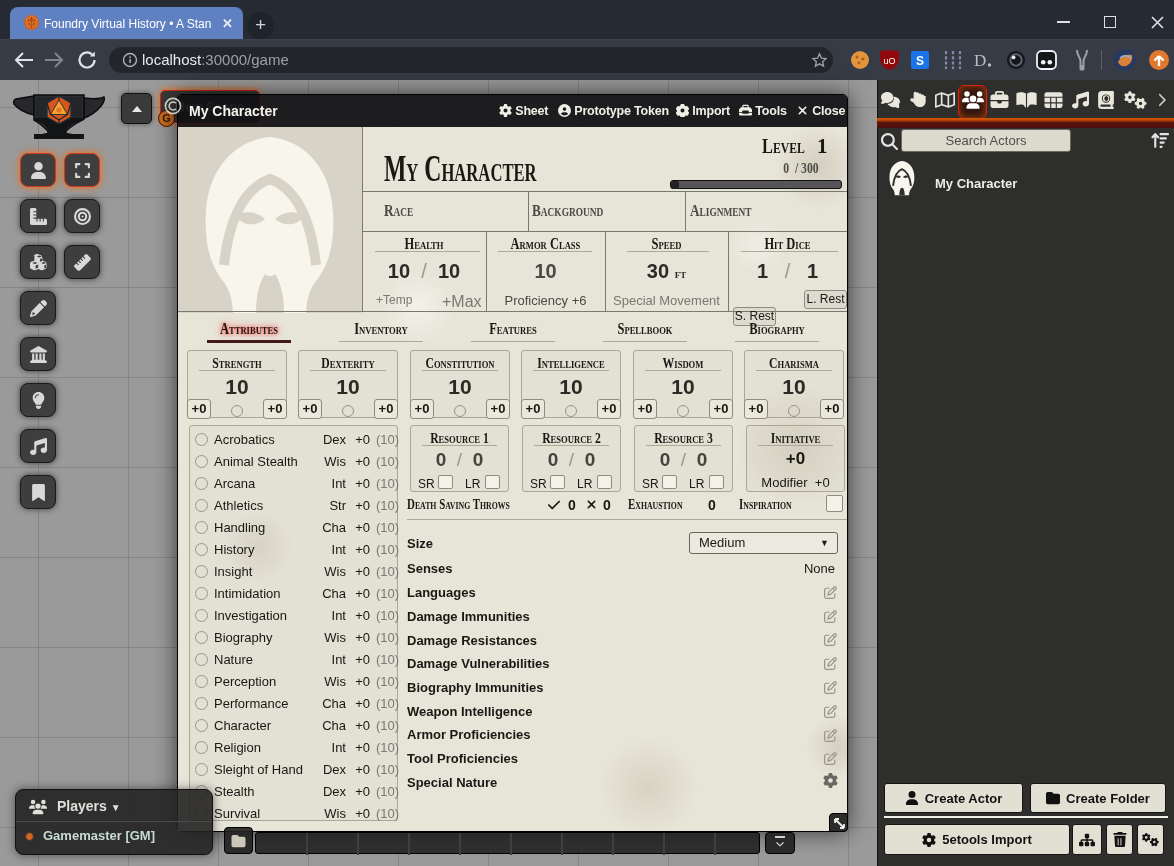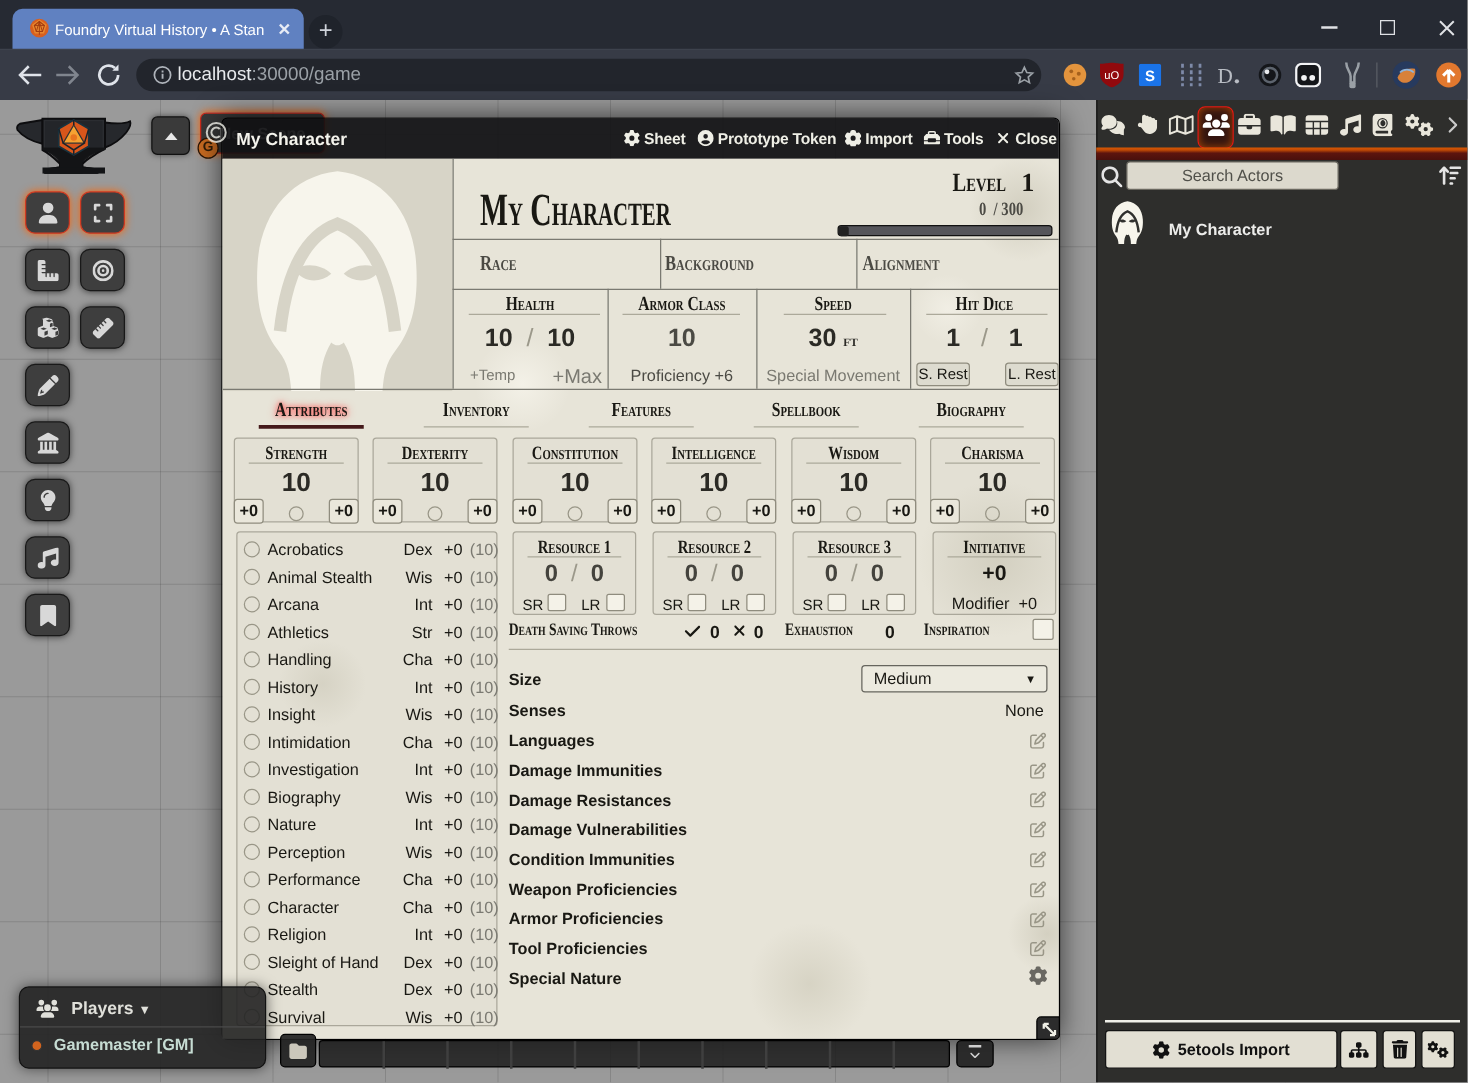--- a/index.html
+++ b/index.html
@@ -319,21 +319,21 @@
 <div class="a ablu" style="left:320px;top:124px;width:94px"></div>
 <div class="a bignum gray" style="left:308px;top:133px;width:119px;font-size:20px;color:#4b4a44">10</div>
 <div class="a gray" style="left:308px;top:166px;width:119px;font-size:13px;text-align:center">Proficiency +6</div>
 <div class="a abl condc" style="left:427px;top:108px;width:123px;font-size:16px">Speed</div>
 <div class="a ablu" style="left:449px;top:124px;width:82px"></div>
 <div class="a bignum" style="left:427px;top:133px;width:123px;font-size:20px">30 <span style="font-size:13px;font-family:'Liberation Serif',serif;font-variant:small-caps">ft</span></div>
 <div class="a lgray" style="left:427px;top:166px;width:123px;font-size:13px;text-align:center">Special Movement</div>
 <div class="a abl condc" style="left:550px;top:108px;width:119px;font-size:16px">Hit Dice</div>
 <div class="a ablu" style="left:563px;top:124px;width:97px"></div>
 <div class="a bignum" style="left:550px;top:133px;width:119px;font-size:20px">1&nbsp;&nbsp; <span style="color:#9b988a;font-weight:normal">/</span> &nbsp;&nbsp;1</div>
-<div class="a restbtn" style="left:555px;top:163px;width:43px;height:19px;line-height:17px">S. Rest</div>
+<div class="a restbtn" style="left:555px;top:180px;width:43px;height:19px;line-height:17px">S. Rest</div>
 <div class="a restbtn" style="left:626px;top:163px;width:43px;height:19px;line-height:17px">L. Rest</div>
 
 <div class="a tab condc" style="left:21px;top:193px;width:100px;text-shadow:0 0 8px #ff4444,0 0 4px #ff6666">Attributes</div>
 <div class="a" style="left:29px;top:213px;width:84px;height:3px;background:#44191a"></div>
 <div class="a tab condc" style="left:153px;top:193px;width:100px">Inventory</div>
 <div class="a tabu" style="left:161px;top:214px;width:84px"></div>
 <div class="a tab condc" style="left:285px;top:193px;width:100px">Features</div>
 <div class="a tabu" style="left:293px;top:214px;width:84px"></div>
 <div class="a tab condc" style="left:417px;top:193px;width:100px">Spellbook</div>
 <div class="a tabu" style="left:425px;top:214px;width:84px"></div>
@@ -529,25 +529,25 @@
           <path d="M441 58.9L453.1 71c9.4 9.4 9.4 24.6 0 33.9L424 134.1 377.9 88 407 58.9c9.4-9.4 24.6-9.4 33.9 0zM209.8 256.2L344 121.9 390.1 168 255.8 302.2c-2.9 2.9-6.5 5-10.4 6.1l-58.5 16.7 16.7-58.5c1.1-3.9 3.2-7.5 6.1-10.4zM373.1 25L175.8 222.2c-8.7 8.7-15 19.4-18.3 31.1l-28.6 100c-2.4 8.4-.1 17.4 6.1 23.6s15.2 8.5 23.6 6.1l100-28.6c11.8-3.4 22.5-9.7 31.1-18.3L487 138.9c28.1-28.1 28.1-73.7 0-101.8L474.9 25C446.8-3.1 401.2-3.1 373.1 25zM88 64C39.4 64 0 103.4 0 152L0 424c0 48.6 39.4 88 88 88l272 0c48.6 0 88-39.4 88-88l0-112c0-13.3-10.7-24-24-24s-24 10.7-24 24l0 112c0 22.1-17.9 40-40 40L88 464c-22.1 0-40-17.9-40-40l0-272c0-22.1 17.9-40 40-40l112 0c13.3 0 24-10.7 24-24s-10.7-24-24-24L88 64z"></path>
         </svg>
 <div class="a tlabel" style="left:229px;top:506px">Damage Resistances</div>
 <svg class="a eicon" style="left:646px;top:506px" viewBox="0 0 512 512">
           <path d="M441 58.9L453.1 71c9.4 9.4 9.4 24.6 0 33.9L424 134.1 377.9 88 407 58.9c9.4-9.4 24.6-9.4 33.9 0zM209.8 256.2L344 121.9 390.1 168 255.8 302.2c-2.9 2.9-6.5 5-10.4 6.1l-58.5 16.7 16.7-58.5c1.1-3.9 3.2-7.5 6.1-10.4zM373.1 25L175.8 222.2c-8.7 8.7-15 19.4-18.3 31.1l-28.6 100c-2.4 8.4-.1 17.4 6.1 23.6s15.2 8.5 23.6 6.1l100-28.6c11.8-3.4 22.5-9.7 31.1-18.3L487 138.9c28.1-28.1 28.1-73.7 0-101.8L474.9 25C446.8-3.1 401.2-3.1 373.1 25zM88 64C39.4 64 0 103.4 0 152L0 424c0 48.6 39.4 88 88 88l272 0c48.6 0 88-39.4 88-88l0-112c0-13.3-10.7-24-24-24s-24 10.7-24 24l0 112c0 22.1-17.9 40-40 40L88 464c-22.1 0-40-17.9-40-40l0-272c0-22.1 17.9-40 40-40l112 0c13.3 0 24-10.7 24-24s-10.7-24-24-24L88 64z"></path>
         </svg>
 <div class="a tlabel" style="left:229px;top:529px">Damage Vulnerabilities</div>
 <svg class="a eicon" style="left:646px;top:530px" viewBox="0 0 512 512">
           <path d="M441 58.9L453.1 71c9.4 9.4 9.4 24.6 0 33.9L424 134.1 377.9 88 407 58.9c9.4-9.4 24.6-9.4 33.9 0zM209.8 256.2L344 121.9 390.1 168 255.8 302.2c-2.9 2.9-6.5 5-10.4 6.1l-58.5 16.7 16.7-58.5c1.1-3.9 3.2-7.5 6.1-10.4zM373.1 25L175.8 222.2c-8.7 8.7-15 19.4-18.3 31.1l-28.6 100c-2.4 8.4-.1 17.4 6.1 23.6s15.2 8.5 23.6 6.1l100-28.6c11.8-3.4 22.5-9.7 31.1-18.3L487 138.9c28.1-28.1 28.1-73.7 0-101.8L474.9 25C446.8-3.1 401.2-3.1 373.1 25zM88 64C39.4 64 0 103.4 0 152L0 424c0 48.6 39.4 88 88 88l272 0c48.6 0 88-39.4 88-88l0-112c0-13.3-10.7-24-24-24s-24 10.7-24 24l0 112c0 22.1-17.9 40-40 40L88 464c-22.1 0-40-17.9-40-40l0-272c0-22.1 17.9-40 40-40l112 0c13.3 0 24-10.7 24-24s-10.7-24-24-24L88 64z"></path>
         </svg>
-<div class="a tlabel" style="left:229px;top:553px">Condition Immunities</div>
+<div class="a tlabel" style="left:229px;top:553px">Biography Immunities</div>
 <svg class="a eicon" style="left:646px;top:554px" viewBox="0 0 512 512">
           <path d="M441 58.9L453.1 71c9.4 9.4 9.4 24.6 0 33.9L424 134.1 377.9 88 407 58.9c9.4-9.4 24.6-9.4 33.9 0zM209.8 256.2L344 121.9 390.1 168 255.8 302.2c-2.9 2.9-6.5 5-10.4 6.1l-58.5 16.7 16.7-58.5c1.1-3.9 3.2-7.5 6.1-10.4zM373.1 25L175.8 222.2c-8.7 8.7-15 19.4-18.3 31.1l-28.6 100c-2.4 8.4-.1 17.4 6.1 23.6s15.2 8.5 23.6 6.1l100-28.6c11.8-3.4 22.5-9.7 31.1-18.3L487 138.9c28.1-28.1 28.1-73.7 0-101.8L474.9 25C446.8-3.1 401.2-3.1 373.1 25zM88 64C39.4 64 0 103.4 0 152L0 424c0 48.6 39.4 88 88 88l272 0c48.6 0 88-39.4 88-88l0-112c0-13.3-10.7-24-24-24s-24 10.7-24 24l0 112c0 22.1-17.9 40-40 40L88 464c-22.1 0-40-17.9-40-40l0-272c0-22.1 17.9-40 40-40l112 0c13.3 0 24-10.7 24-24s-10.7-24-24-24L88 64z"></path>
         </svg>
-<div class="a tlabel" style="left:229px;top:577px">Weapon Proficiencies</div>
+<div class="a tlabel" style="left:229px;top:577px">Weapon Intelligence</div>
 <svg class="a eicon" style="left:646px;top:578px" viewBox="0 0 512 512">
           <path d="M441 58.9L453.1 71c9.4 9.4 9.4 24.6 0 33.9L424 134.1 377.9 88 407 58.9c9.4-9.4 24.6-9.4 33.9 0zM209.8 256.2L344 121.9 390.1 168 255.8 302.2c-2.9 2.9-6.5 5-10.4 6.1l-58.5 16.7 16.7-58.5c1.1-3.9 3.2-7.5 6.1-10.4zM373.1 25L175.8 222.2c-8.7 8.7-15 19.4-18.3 31.1l-28.6 100c-2.4 8.4-.1 17.4 6.1 23.6s15.2 8.5 23.6 6.1l100-28.6c11.8-3.4 22.5-9.7 31.1-18.3L487 138.9c28.1-28.1 28.1-73.7 0-101.8L474.9 25C446.8-3.1 401.2-3.1 373.1 25zM88 64C39.4 64 0 103.4 0 152L0 424c0 48.6 39.4 88 88 88l272 0c48.6 0 88-39.4 88-88l0-112c0-13.3-10.7-24-24-24s-24 10.7-24 24l0 112c0 22.1-17.9 40-40 40L88 464c-22.1 0-40-17.9-40-40l0-272c0-22.1 17.9-40 40-40l112 0c13.3 0 24-10.7 24-24s-10.7-24-24-24L88 64z"></path>
         </svg>
 <div class="a tlabel" style="left:229px;top:600px">Armor Proficiencies</div>
 <svg class="a eicon" style="left:646px;top:602px" viewBox="0 0 512 512">
           <path d="M441 58.9L453.1 71c9.4 9.4 9.4 24.6 0 33.9L424 134.1 377.9 88 407 58.9c9.4-9.4 24.6-9.4 33.9 0zM209.8 256.2L344 121.9 390.1 168 255.8 302.2c-2.9 2.9-6.5 5-10.4 6.1l-58.5 16.7 16.7-58.5c1.1-3.9 3.2-7.5 6.1-10.4zM373.1 25L175.8 222.2c-8.7 8.7-15 19.4-18.3 31.1l-28.6 100c-2.4 8.4-.1 17.4 6.1 23.6s15.2 8.5 23.6 6.1l100-28.6c11.8-3.4 22.5-9.7 31.1-18.3L487 138.9c28.1-28.1 28.1-73.7 0-101.8L474.9 25C446.8-3.1 401.2-3.1 373.1 25zM88 64C39.4 64 0 103.4 0 152L0 424c0 48.6 39.4 88 88 88l272 0c48.6 0 88-39.4 88-88l0-112c0-13.3-10.7-24-24-24s-24 10.7-24 24l0 112c0 22.1-17.9 40-40 40L88 464c-22.1 0-40-17.9-40-40l0-272c0-22.1 17.9-40 40-40l112 0c13.3 0 24-10.7 24-24s-10.7-24-24-24L88 64z"></path>
         </svg>
 <div class="a tlabel" style="left:229px;top:624px">Tool Proficiencies</div>
 <svg class="a eicon" style="left:646px;top:625px" viewBox="0 0 512 512">
           <path d="M441 58.9L453.1 71c9.4 9.4 9.4 24.6 0 33.9L424 134.1 377.9 88 407 58.9c9.4-9.4 24.6-9.4 33.9 0zM209.8 256.2L344 121.9 390.1 168 255.8 302.2c-2.9 2.9-6.5 5-10.4 6.1l-58.5 16.7 16.7-58.5c1.1-3.9 3.2-7.5 6.1-10.4zM373.1 25L175.8 222.2c-8.7 8.7-15 19.4-18.3 31.1l-28.6 100c-2.4 8.4-.1 17.4 6.1 23.6s15.2 8.5 23.6 6.1l100-28.6c11.8-3.4 22.5-9.7 31.1-18.3L487 138.9c28.1-28.1 28.1-73.7 0-101.8L474.9 25C446.8-3.1 401.2-3.1 373.1 25zM88 64C39.4 64 0 103.4 0 152L0 424c0 48.6 39.4 88 88 88l272 0c48.6 0 88-39.4 88-88l0-112c0-13.3-10.7-24-24-24s-24 10.7-24 24l0 112c0 22.1-17.9 40-40 40L88 464c-22.1 0-40-17.9-40-40l0-272c0-22.1 17.9-40 40-40l112 0c13.3 0 24-10.7 24-24s-10.7-24-24-24L88 64z"></path>
@@ -610,20 +610,26 @@
       <path d="M183.6 42.4C177.5 35.8 169 32 160 32s-17.5 3.8-23.6 10.4l-88 96c-11.9 13-11.1 33.3 2 45.2s33.3 11.1 45.2-2L128 146.3 128 448c0 17.7 14.3 32 32 32s32-14.3 32-32l0-301.7 32.4 35.4c11.9 13 32.2 13.9 45.2 2s13.9-32.2 2-45.2l-88-96zM320 480l32 0c17.7 0 32-14.3 32-32s-14.3-32-32-32l-32 0c-17.7 0-32 14.3-32 32s14.3 32 32 32zm0-128l96 0c17.7 0 32-14.3 32-32s-14.3-32-32-32l-96 0c-17.7 0-32 14.3-32 32s14.3 32 32 32zm0-128l160 0c17.7 0 32-14.3 32-32s-14.3-32-32-32l-160 0c-17.7 0-32 14.3-32 32s14.3 32 32 32zm0-128l224 0c17.7 0 32-14.3 32-32s-14.3-32-32-32L320 32c-17.7 0-32 14.3-32 32s14.3 32 32 32z"></path>
     </svg>
 <svg class="a" style="left:884px;top:159px" width="36" height="37" viewBox="0 0 184 190">
 <path d="M92 10 C130 14 153 45 155 85 C157 118 150 139 138 154 C131 163 129 172 128 186 L55 186 C54 172 52 163 45 154 C33 139 26 118 28 85 C30 45 54 14 92 10 Z" fill="#f7f5ec"></path>
 <path d="M46 138 Q54 66 92 52 Q130 66 138 138" stroke="#30302e" stroke-width="10" fill="none"></path>
 <path d="M78 186 L106 186 C106 168 103 157 97 147 C94 150 90 150 87 147 C81 157 78 168 78 186 Z" fill="#30302e"></path>
 <path d="M58 89 C65 83 79 84 87 92 C78 100 64 99 58 89 Z" fill="#30302e"></path>
 <path d="M126 89 C119 83 105 84 97 92 C106 100 120 99 126 89 Z" fill="#30302e"></path>
 </svg>
 <div class="a" style="left:935px;top:176px;font-size:13px;font-weight:bold;color:#ececea">My Character</div>
+<div class="a lbtn" style="left:884px;top:783px;width:139px;height:30px"><svg viewBox="0 0 448 512">
+        <path d="M224 256A128 128 0 1 0 224 0a128 128 0 1 0 0 256zm-45 48C80 304 0 384 0 483c0 16 13 29 29 29H419c16 0 29-13 29-29 0-99-80-179-179-179h-90z"></path>
+      </svg>Create Actor</div>
+<div class="a lbtn" style="left:1030px;top:783px;width:136px;height:30px"><svg viewBox="0 0 512 512">
+        <path d="M64 480H448c35.3 0 64-28.7 64-64V160c0-35.3-28.7-64-64-64H288c-10.1 0-19.6-4.7-25.6-12.8L243.2 57.6C231.1 41.5 212.1 32 192 32H64C28.7 32 0 60.7 0 96V416c0 35.3 28.7 64 64 64z"></path>
+      </svg>Create Folder</div>
 <div class="a" style="left:884px;top:816px;width:284px;height:2px;background:#efefe8"></div>
 <div class="a lbtn" style="left:884px;top:824px;width:186px;height:31px"><svg viewBox="0 0 512 512">
         <path d="M495.9 166.6c3.2 8.7 .5 18.4-6.4 24.6l-43.3 39.4c1.1 8.3 1.7 16.8 1.7 25.4s-.6 17.1-1.7 25.4l43.3 39.4c6.9 6.2 9.6 15.9 6.4 24.6c-4.4 11.9-9.7 23.3-15.8 34.3l-4.7 8.1c-6.6 11-14 21.4-22.1 31.2c-5.9 7.2-15.7 9.6-24.5 6.8l-55.7-17.7c-13.4 10.3-28.2 18.9-44 25.4l-12.5 57.1c-2 9.1-9 16.3-18.2 17.8c-13.8 2.3-28 3.5-42.5 3.5s-28.7-1.2-42.5-3.5c-9.2-1.5-16.2-8.7-18.2-17.8l-12.5-57.1c-15.8-6.5-30.6-15.1-44-25.4L83.1 425.9c-8.8 2.8-18.6 .3-24.5-6.8c-8.1-9.8-15.5-20.2-22.1-31.2l-4.7-8.1c-6.1-11-11.4-22.4-15.8-34.3c-3.2-8.7-.5-18.4 6.4-24.6l43.3-39.4C64.6 273.1 64 264.6 64 256s.6-17.1 1.7-25.4L22.4 191.2c-6.9-6.2-9.6-15.9-6.4-24.6c4.4-11.9 9.7-23.3 15.8-34.3l4.7-8.1c6.6-11 14-21.4 22.1-31.2c5.9-7.2 15.7-9.6 24.5-6.8l55.7 17.7c13.4-10.3 28.2-18.9 44-25.4l12.5-57.1c2-9.1 9-16.3 18.2-17.8C227.3 1.2 241.5 0 256 0s28.7 1.2 42.5 3.5c9.2 1.5 16.2 8.7 18.2 17.8l12.5 57.1c15.8 6.5 30.6 15.1 44 25.4l55.7-17.7c8.8-2.8 18.6-.3 24.5 6.8c8.1 9.8 15.5 20.2 22.1 31.2l4.7 8.1c6.1 11 11.4 22.4 15.8 34.3zM256 336a80 80 0 1 0 0-160 80 80 0 1 0 0 160z"></path>
       </svg>5etools Import</div>
 <div class="a lbtn" style="left:1072px;top:824px;width:30px;height:31px">
       <svg style="width:16px;height:16px" viewBox="0 0 576 512">
         <path d="M208 80c0-26.5 21.5-48 48-48l64 0c26.5 0 48 21.5 48 48l0 64c0 26.5-21.5 48-48 48l-8 0 0 40 152 0c30.9 0 56 25.1 56 56l0 32 8 0c26.5 0 48 21.5 48 48l0 64c0 26.5-21.5 48-48 48l-64 0c-26.5 0-48-21.5-48-48l0-64c0-26.5 21.5-48 48-48l8 0 0-32c0-4.4-3.6-8-8-8l-152 0 0 40 8 0c26.5 0 48 21.5 48 48l0 64c0 26.5-21.5 48-48 48l-64 0c-26.5 0-48-21.5-48-48l0-64c0-26.5 21.5-48 48-48l8 0 0-40-152 0c-4.4 0-8 3.6-8 8l0 32 8 0c26.5 0 48 21.5 48 48l0 64c0 26.5-21.5 48-48 48l-64 0c-26.5 0-48-21.5-48-48l0-64c0-26.5 21.5-48 48-48l8 0 0-32c0-30.9 25.1-56 56-56l152 0 0-40-8 0c-26.5 0-48-21.5-48-48l0-64z"></path>
       </svg>
     </div>
 <div class="a lbtn" style="left:1106px;top:824px;width:27px;height:31px">

